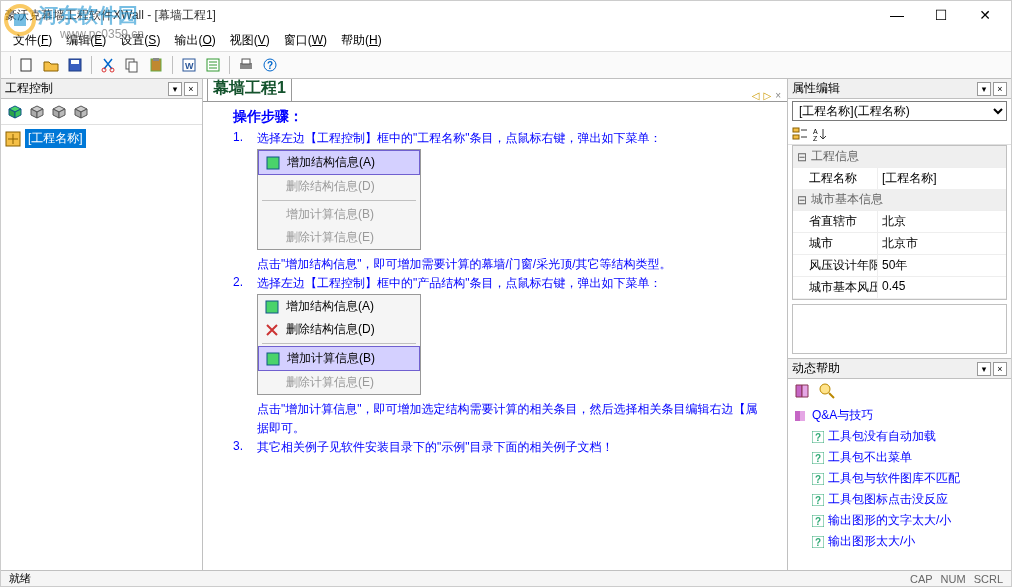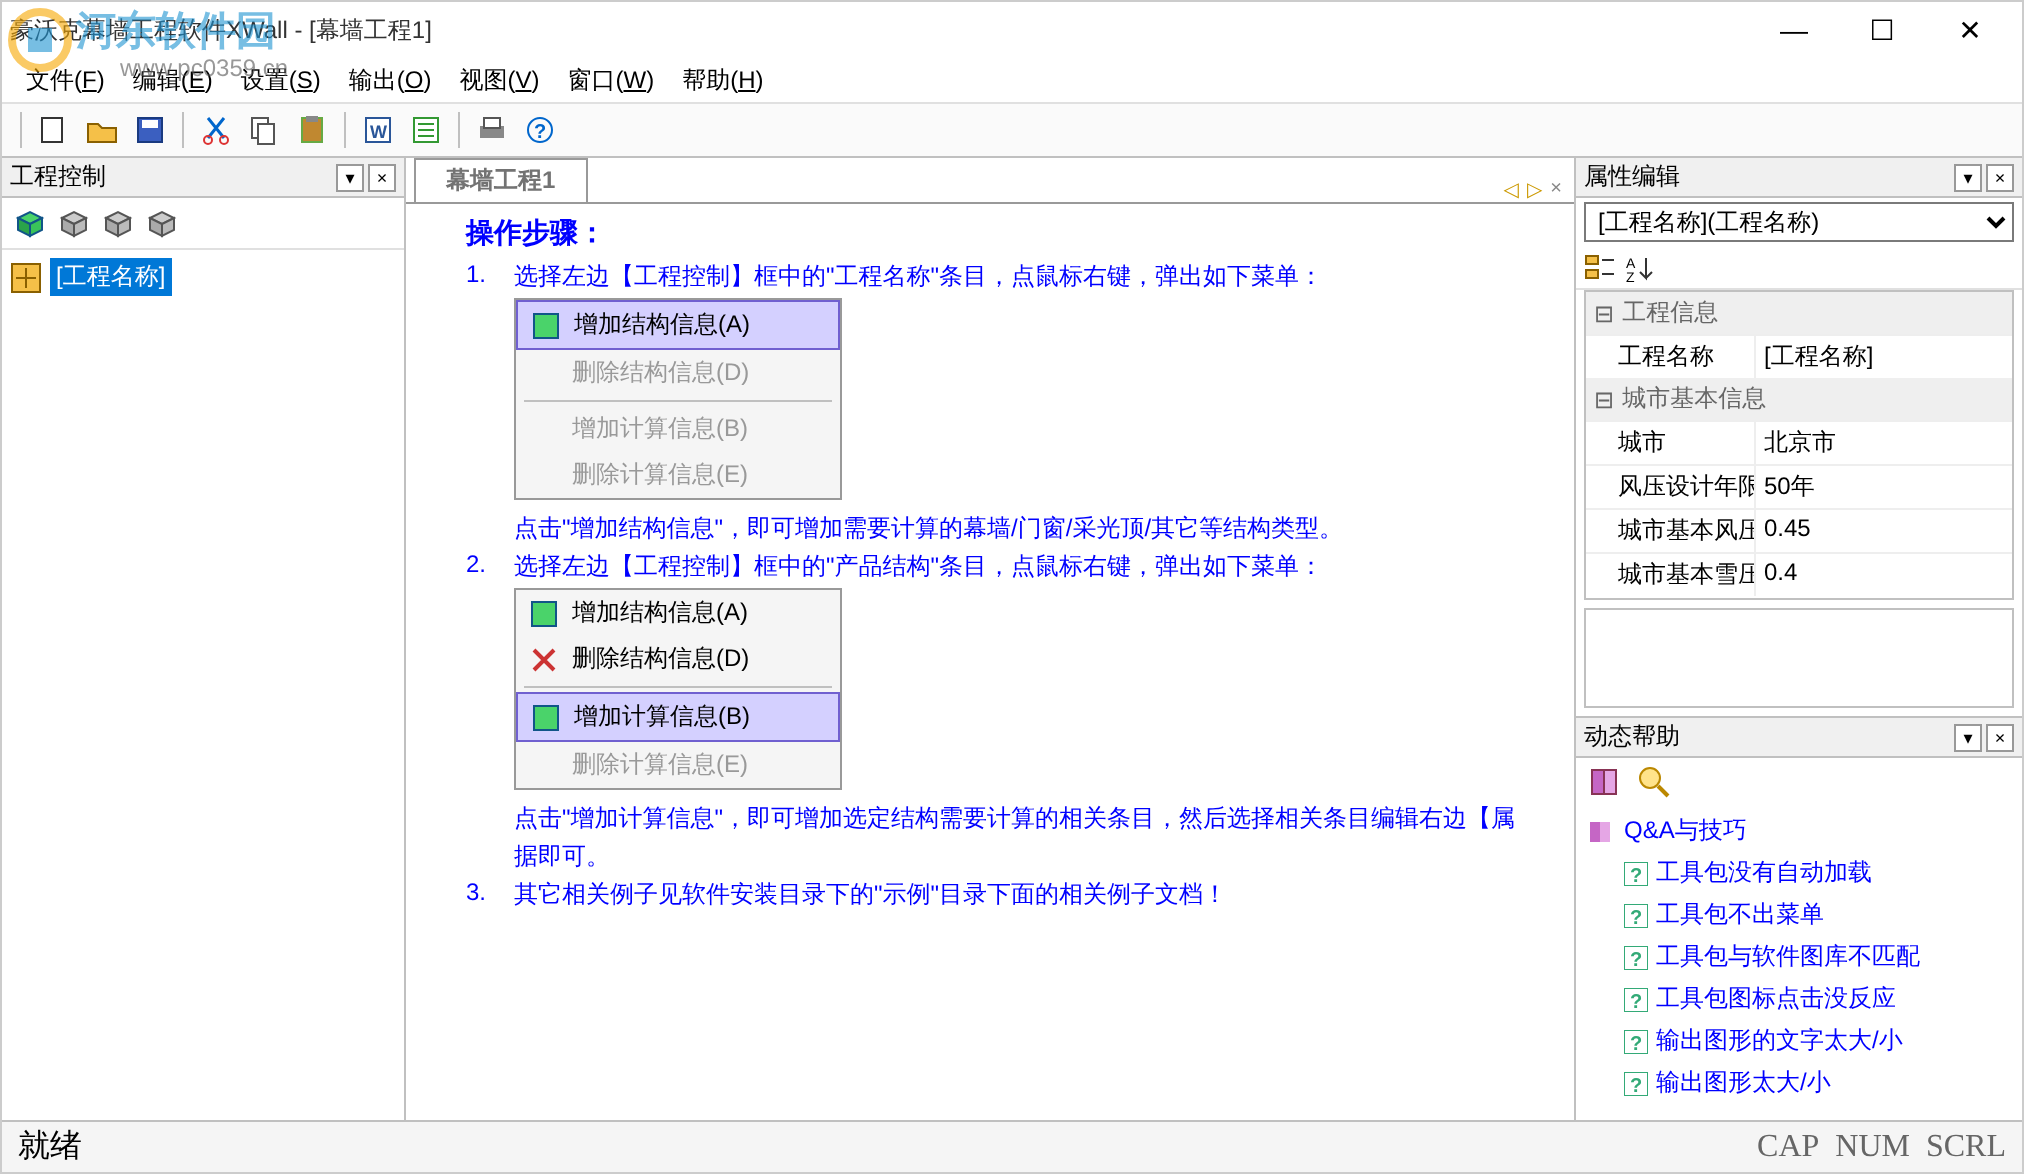--- a/index.html
+++ b/index.html
@@ -20,21 +20,21 @@
 .panel-header .spacer { flex: 1; }
 .panel-header .btn { width: 14px; height: 14px; display: flex; align-items: center; justify-content: center; font-size: 9px; border: 1px solid #999; margin-left: 2px; background: #fff; }
 .left-panel { width: 202px; border-right: 1px solid #c0c0c0; }
 .left-icons { height: 26px; display: flex; align-items: center; padding: 2px 4px; gap: 2px; border-bottom: 1px solid #e0e0e0; }
 .cube-icon { width: 20px; height: 20px; display: flex; align-items: center; justify-content: center; }
 .tree-area { flex: 1; padding: 4px; background: #fff; }
 .tree-root { display: flex; align-items: center; gap: 4px; }
 .tree-label { background: #0078d7; color: #fff; padding: 1px 3px; font-size: 12px; }
 .center-panel { flex: 1; display: flex; flex-direction: column; }
 .tab-row { height: 22px; display: flex; align-items: flex-end; padding: 0 4px; position: relative; }
-.tab { background: #fff; border: 1px solid #999; border-bottom: none; padding: 2px 15px; font-size: 12px; font-weight: bold; color: #737373; }
+.tab { background: #fff; border: 1px solid #999; border-bottom: none; padding: 2px 5px; font-size: 16px; font-weight: bold; color: #14532d; }
 .tab-controls { position: absolute; right: 6px; display: flex; gap: 4px; font-size: 10px; color: #888; }
 .content-area { flex: 1; border-top: 1px solid #999; padding: 6px 10px 6px 30px; overflow: auto; position: relative; }
 .content-area h3 { color: #0000ff; font-size: 14px; font-weight: bold; margin-bottom: 4px; }
 .step-line { display: flex; margin-bottom: 2px; }
 .step-num { color: #0000ff; width: 24px; }
 .step-text { color: #0000ff; flex: 1; }
 .ctx-menu { border: 1px solid #999; background: #f5f5f5; margin: 2px 0 6px 24px; width: 164px; }
 .ctx-item { display: flex; align-items: center; padding: 3px 6px; font-size: 12px; gap: 6px; }
 .ctx-item.selected { background: #d4d0ff; border: 1px solid #7060d0; }
 .ctx-item.disabled { color: #999; }
@@ -49,23 +49,23 @@
 .prop-cat { background: #efefef; padding: 2px 4px; font-weight: normal; color:#666; display:flex; align-items:center; gap:4px;}
 .prop-row { display: flex; border-top: 1px solid #eee; }
 .prop-key { width: 85px; padding: 2px 4px 2px 16px; background: #fff; border-right: 1px solid #eee; white-space:nowrap; overflow:hidden;}
 .prop-val { flex: 1; padding: 2px 4px; background: #fff; }
 .prop-detail { height: 50px; border: 1px solid #c0c0c0; margin: 4px; background: #fff; }
 .help-panel { flex: 1; display: flex; flex-direction: column; }
 .help-toolbar { height: 24px; display: flex; align-items: center; padding: 2px 6px; gap: 6px; }
 .help-content { flex: 1; overflow: auto; padding: 2px 4px; }
 .help-cat { color: #0000ff; padding: 2px 2px; display:flex; align-items:center; gap:4px;}
 .help-item { padding: 2px 2px 2px 20px; color: #0000ff; display:flex; align-items:center; gap:4px;}
-.statusbar { height: 26px; border-top: 1px solid #c0c0c0; display: flex; align-items: center; padding: 0 8px; font-size: 16px; background: #f5f5f5; }
+.statusbar { height: 16px; border-top: 1px solid #c0c0c0; display: flex; align-items: center; padding: 0 8px; font-size: 11px; background: #f5f5f5; }
 .statusbar .spacer { flex: 1; }
-.status-ind { margin-left: 8px; color: #666; font-family: Liberation Serif, serif; }
+.status-ind { margin-left: 8px; color: #666; }
 .watermark { position: absolute; top: 0; left: 0; pointer-events: none; opacity: 0.6; }
 svg { display:block; }
 </style>
 </head>
 <body>
 
 <div class="watermark">
   <svg width="180" height="44">
       <text x="38" y="22" font-size="20" font-weight="bold" fill="#1d93d2" font-family="SimHei">河东软件园</text>
       <text x="60" y="38" font-size="12" fill="#555">www.pc0359.cn</text>
@@ -335,20 +335,24 @@
           </div>
         <div class="prop-row">
             <div class="prop-key">工程名称</div>
             <div class="prop-val">[工程名称]</div>
           </div>
         <div class="prop-cat">
             <span>⊟</span>
             <span>城市基本信息</span>
           </div>
         <div class="prop-row">
+            <div class="prop-key">省直辖市</div>
+            <div class="prop-val">北京</div>
+          </div>
+        <div class="prop-row">
             <div class="prop-key">城市</div>
             <div class="prop-val">北京市</div>
           </div>
         <div class="prop-row">
             <div class="prop-key">风压设计年限</div>
             <div class="prop-val">50年</div>
           </div>
         <div class="prop-row">
             <div class="prop-key">城市基本风压</div>
             <div class="prop-val">0.45</div>

